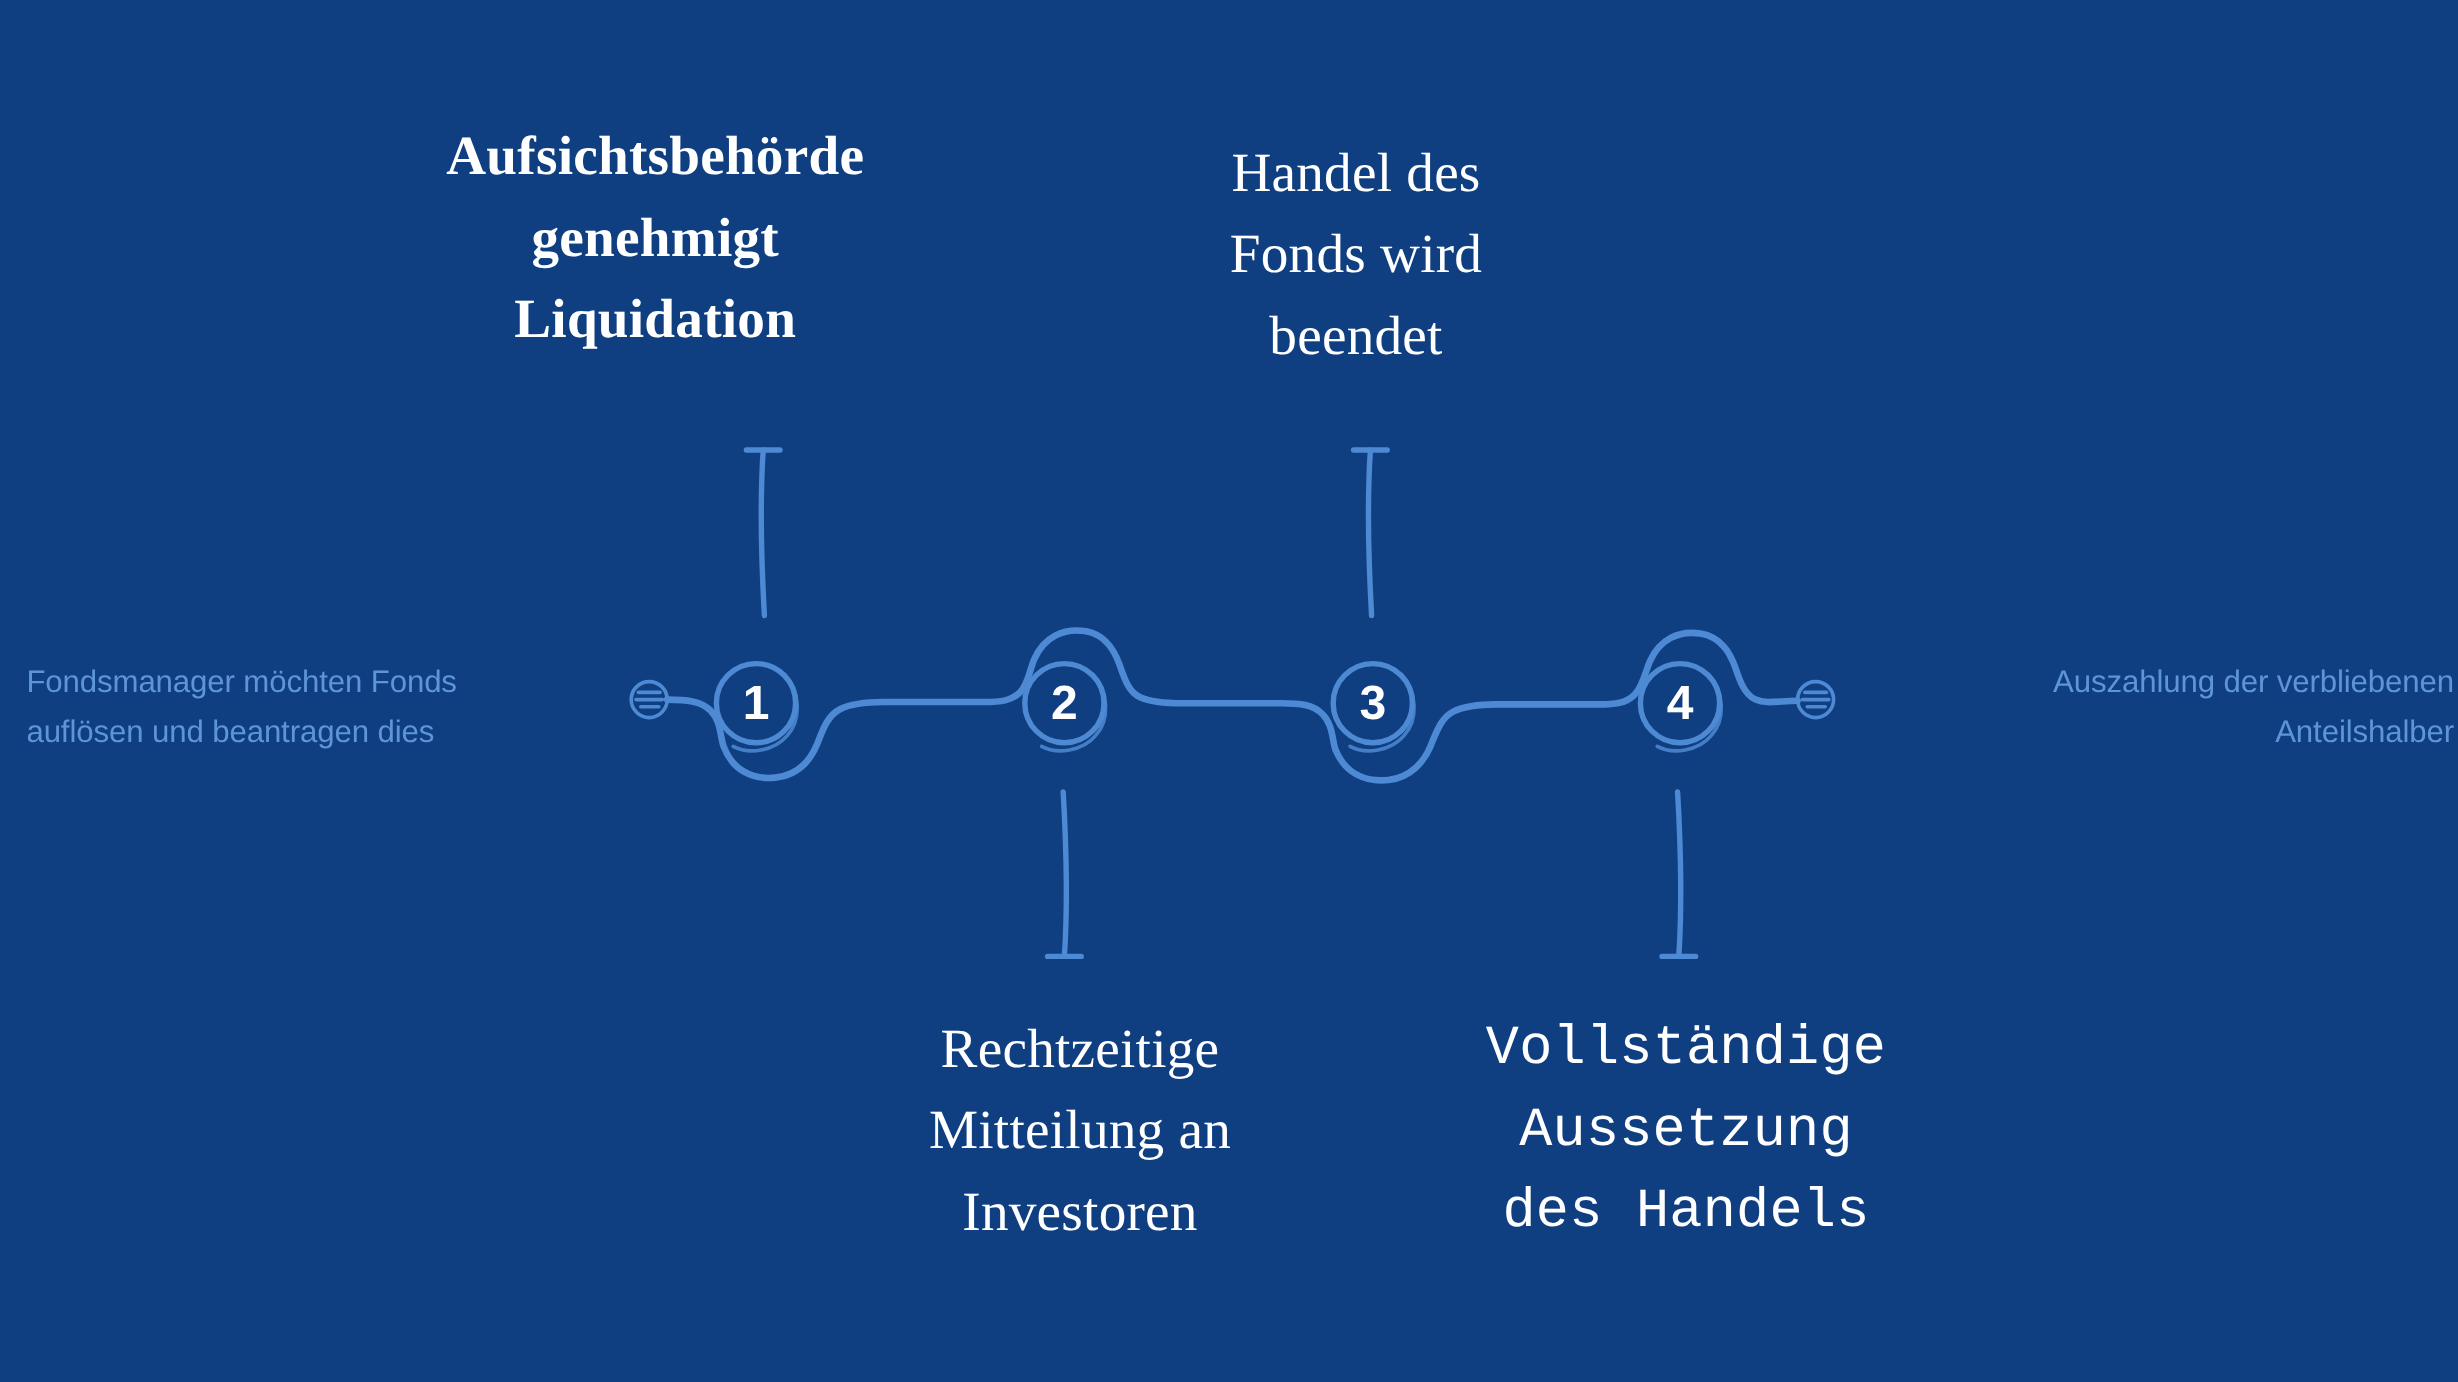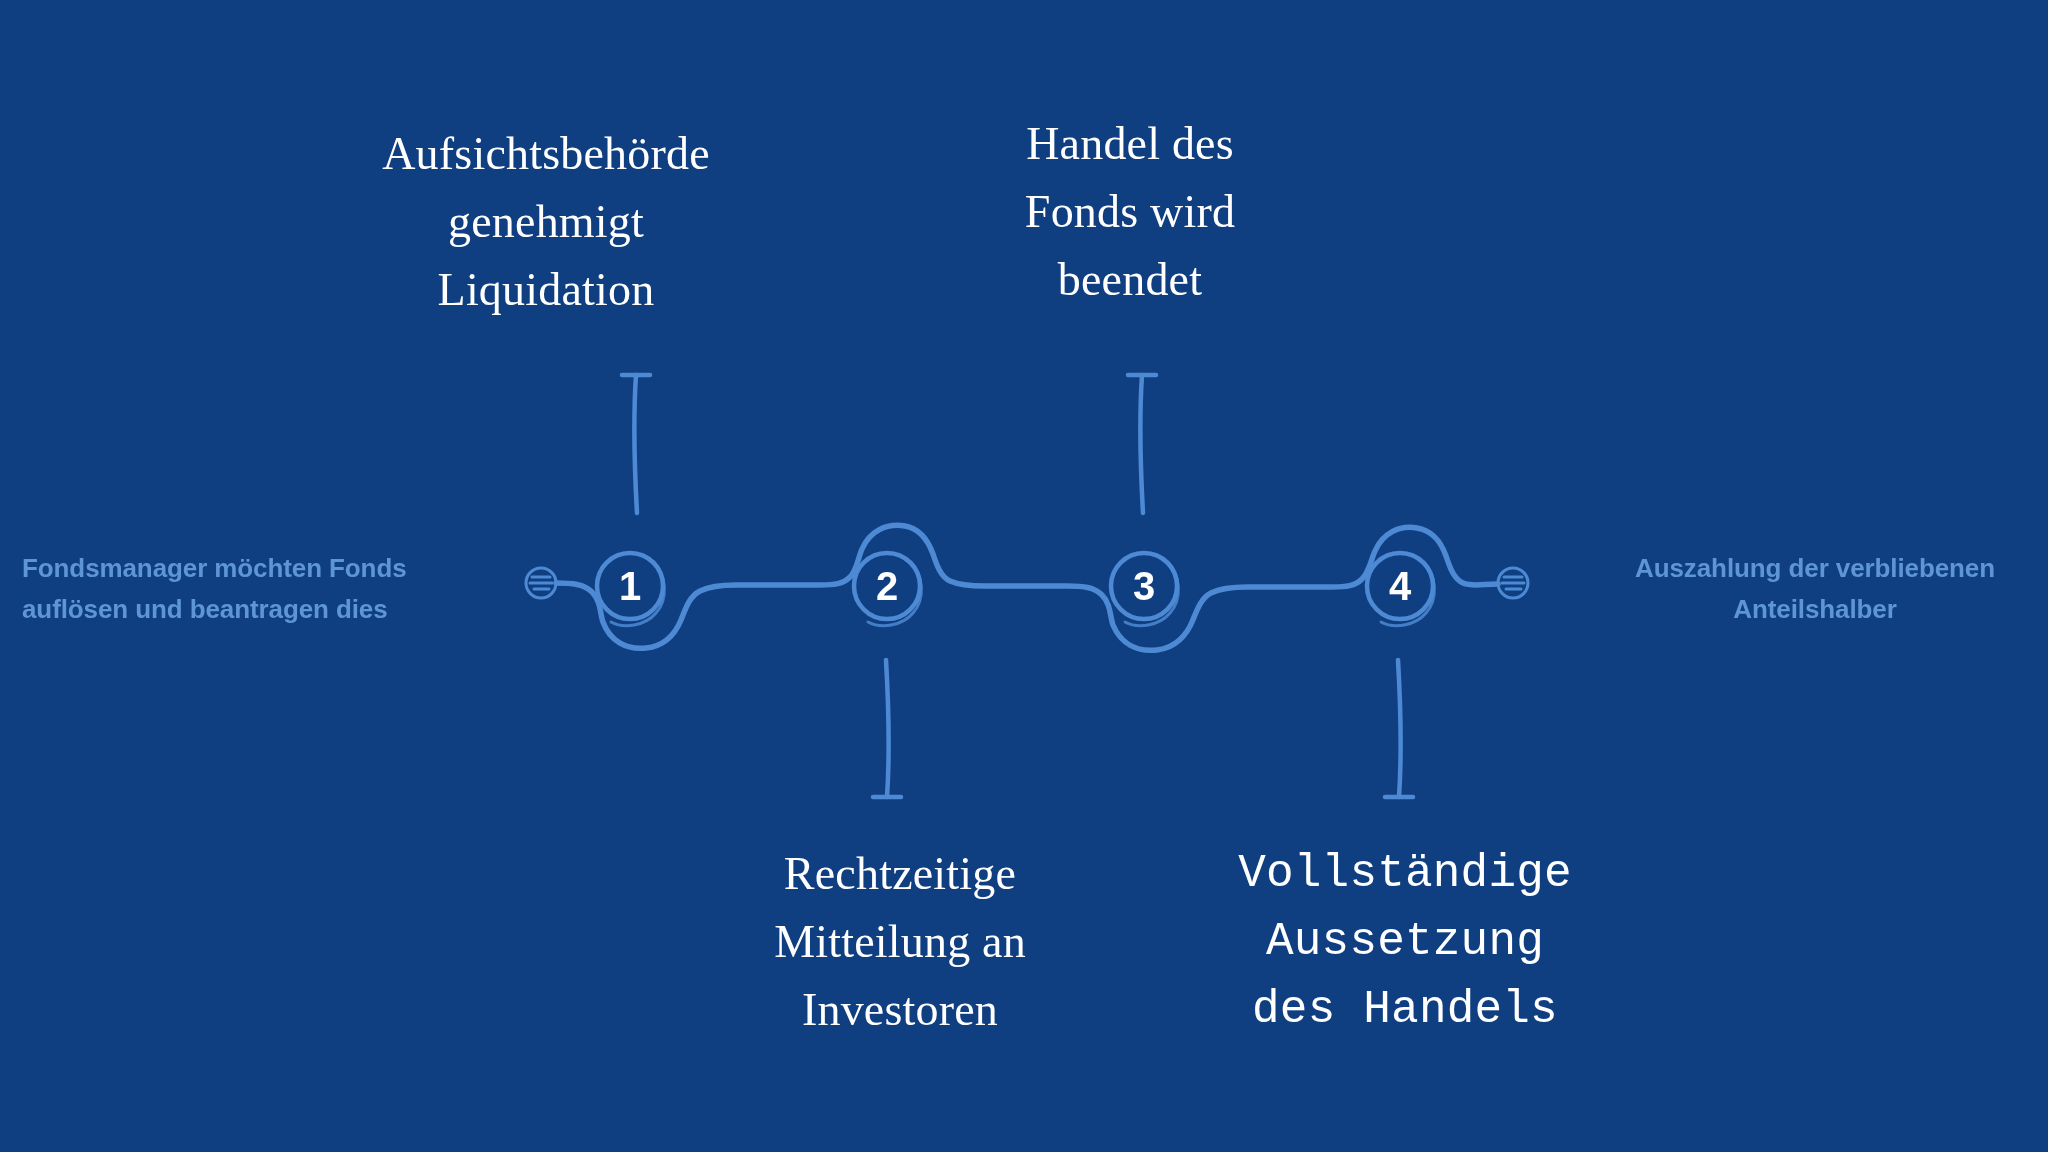--- a/index.html
+++ b/index.html
@@ -42,30 +42,30 @@
     text-align: center;
     letter-spacing: 0.2px;
     white-space: pre-line;
   }
   .side-label {
     position: absolute;
     color: #5E95D6;
     font-family: "Liberation Sans", sans-serif;
     font-size: 26px;
     line-height: 41px;
-    font-weight: 700;
+    font-weight: 400;
     letter-spacing: -0.1px;
     white-space: pre-line;
   }
-  #label-top-1 { left: 326px; top: 120px; width: 440px; }
+  #label-top-1 { left: 326px; top: 96px; width: 440px; font-weight: bold; }
   #label-top-2 { left: 930px; top: 110px; width: 400px; }
   #label-bottom-1 { left: 700px; top: 840px; width: 400px; }
   #label-bottom-2 { left: 1225px; top: 840px; width: 360px; font-family: Liberation Mono, monospace; }
   #label-left  { left: 22px;  top: 548px; width: 500px; text-align: left; }
-  #label-right { left: 1585px; top: 548px; width: 460px; text-align: center; }
+  #label-right { left: 1585px; top: 548px; width: 460px; text-align: right; }
 
   
   .node-number {
     position: absolute;
     color: #FFFFFF;
     font-family: "Liberation Sans", sans-serif;
     font-weight: 700;
     font-size: 40px;
     line-height: 40px;
     width: 80px;

